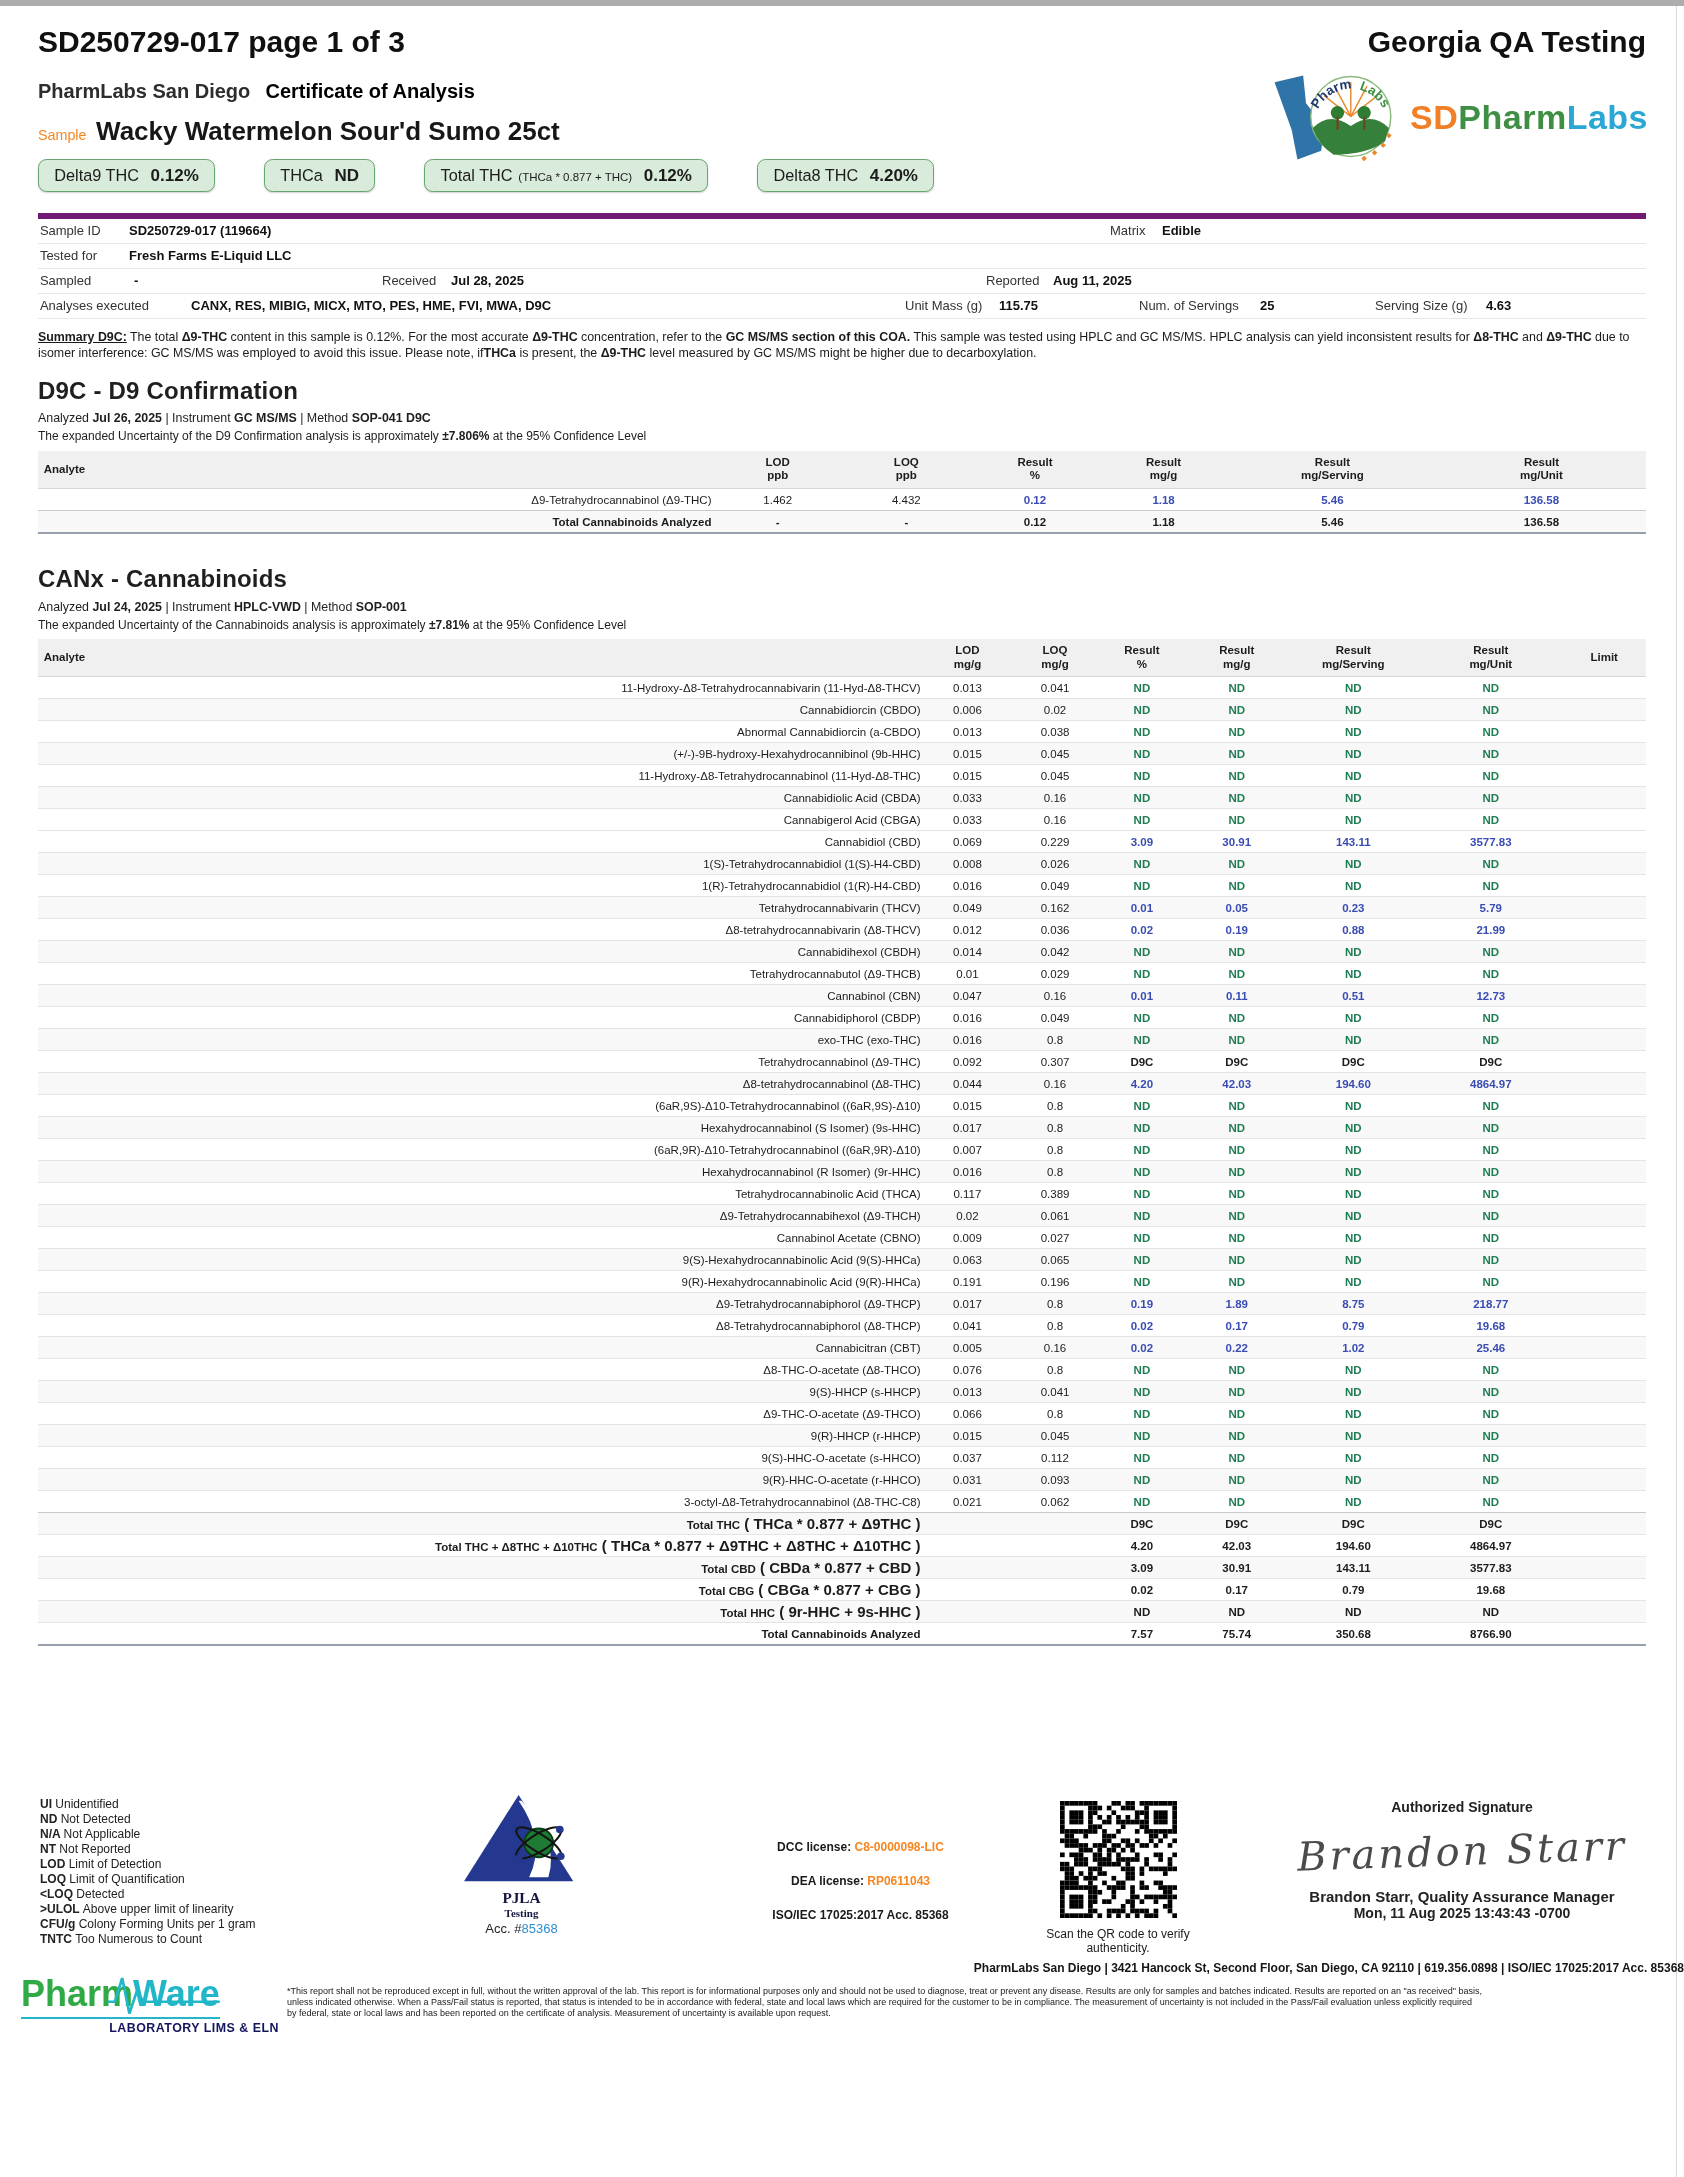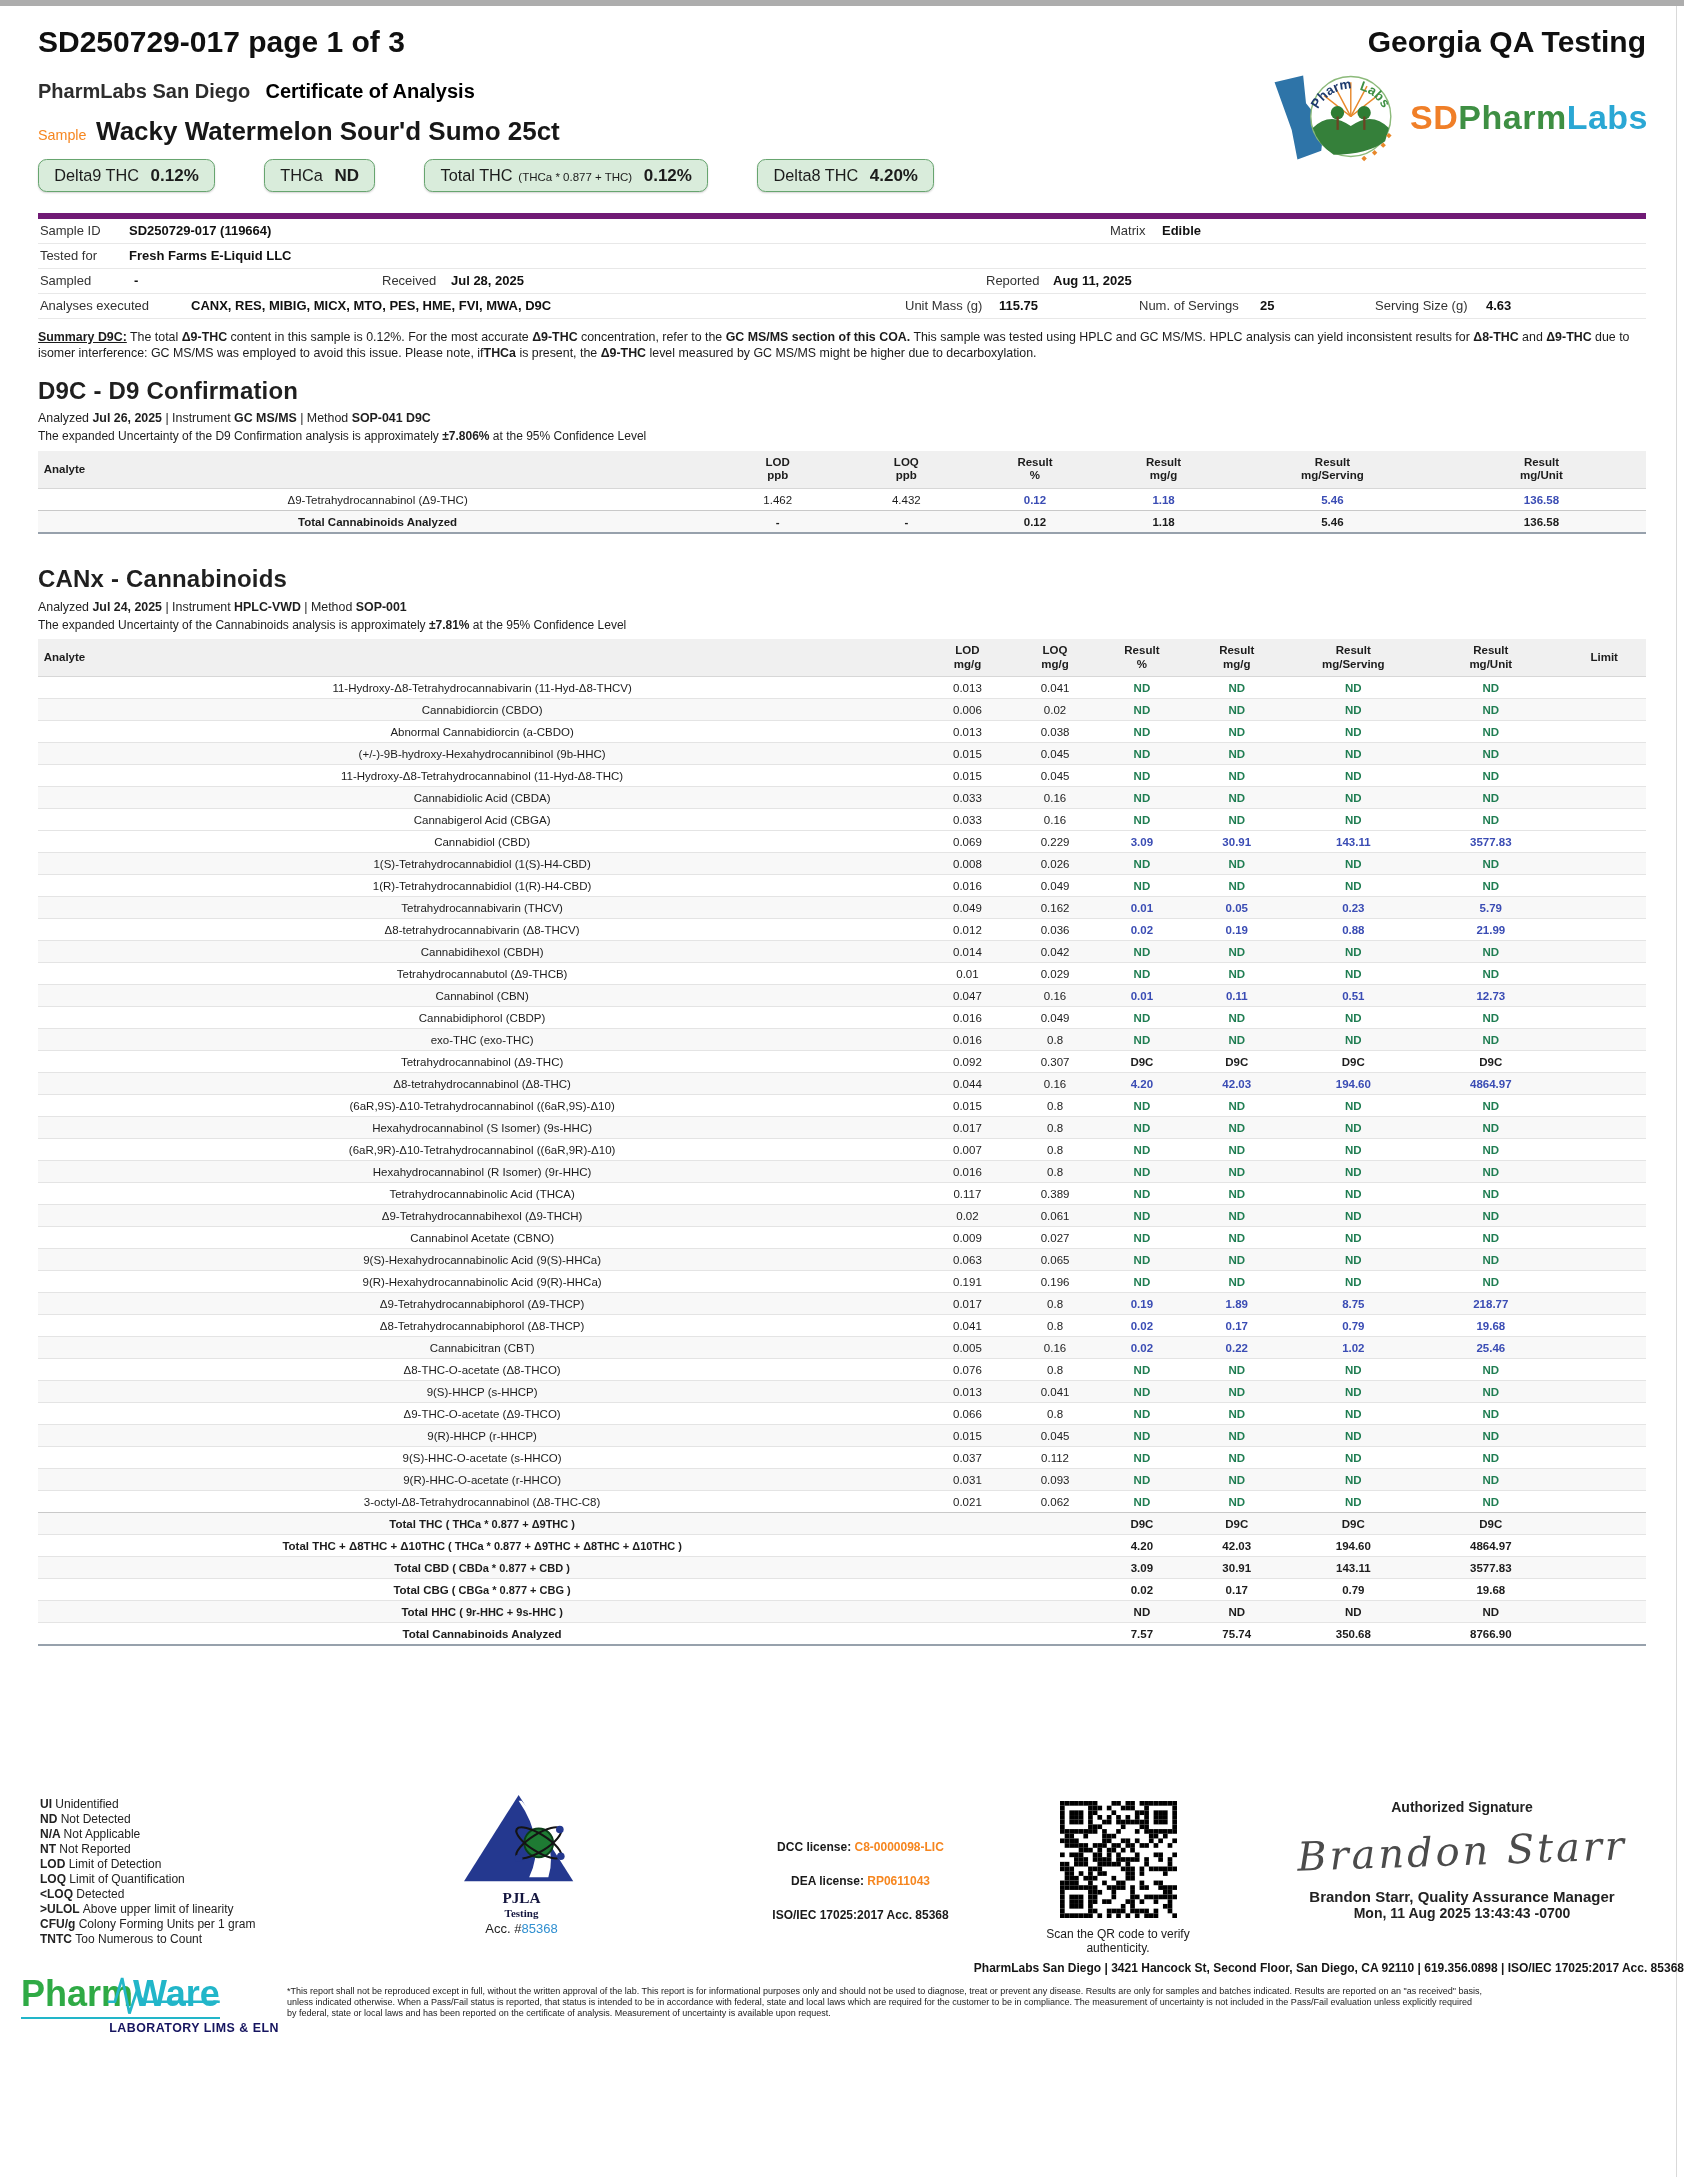--- a/index.html
+++ b/index.html
@@ -36,29 +36,29 @@
   h2{margin:15.3px 0 0 0;font-size:24px;font-weight:bold;color:#1f1f1f;letter-spacing:0.2px;}
   h2.gap{margin-top:31px;}
   .meta{margin:6.7px 0 0 0;font-size:12.4px;color:#1e1e1e;}
   .meta2{margin:3.8px 0 0 0;font-size:12px;color:#1e1e1e;}
   .tmount{margin-top:7.6px;}
   
   .coa-table{width:100%;border-collapse:collapse;font-size:11.5px;color:#1c1c1c;table-layout:fixed;}
   .coa-table th{background:#f0f0f0;font-weight:bold;text-align:center;padding:4.8px 1.9px;line-height:1.2;border-bottom:1px solid #d7d7d7;vertical-align:middle;}
   .coa-table th.left{text-align:left;padding-left:5.7px;}
   .coa-table td{padding:0 1.9px;height:21px;border-top:1px solid #e4e4e4;overflow:hidden;white-space:nowrap;}
-  .coa-table td.analyte{text-align:center;padding-left:5.7px;}
+  .coa-table td.analyte{text-align:right;padding-left:5.7px;}
   .coa-table td.num{text-align:center;}
   .coa-table tr.alt{background:#f8f8f8;}
   .nd{color:#1f7d52;font-weight:bold;}
   .det{color:#3a4cb4;font-weight:bold;}
   tr.total td{font-weight:bold;}
   tr.total-first td{border-top:1.9px solid #c9c9c9;}
   tr.last td{border-bottom:2.9px solid #97a1ac;}
-  .formula{font-size:11px;font-weight:bold;}
+  .formula{font-size:15px;font-weight:bold;}
   
   .legend{position:absolute;left:40px;top:1797px;font-size:12px;line-height:15px;color:#222;}
   .pjla{position:absolute;left:421px;top:1793px;width:201px;text-align:center;}
   .pjla-name{font-family:"Liberation Serif",serif;font-weight:bold;font-size:15.3px;color:#14163f;margin-top:-1.9px;}
   .pjla-sub{font-family:"Liberation Serif",serif;font-weight:bold;font-size:11px;color:#14163f;}
   .pjla-acc{font-size:13px;color:#222;margin-top:1.9px;}
   .pjla-acc .blue{color:#2f8fd0;}
   .lic{position:absolute;left:660px;top:1830px;width:401px;text-align:center;font-size:12px;line-height:34px;color:#1a1a1a;font-weight:bold;}
   .orange{color:#f6861f;}
   .qrwrap{position:absolute;left:1015px;top:1801px;width:206px;text-align:center;}

